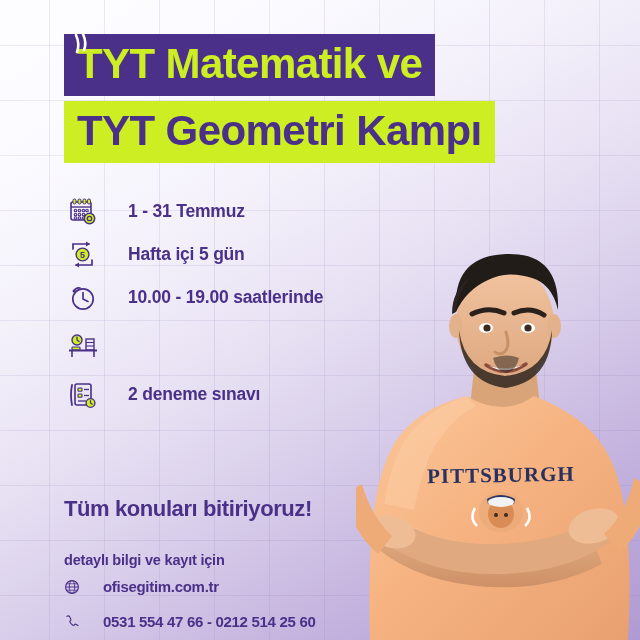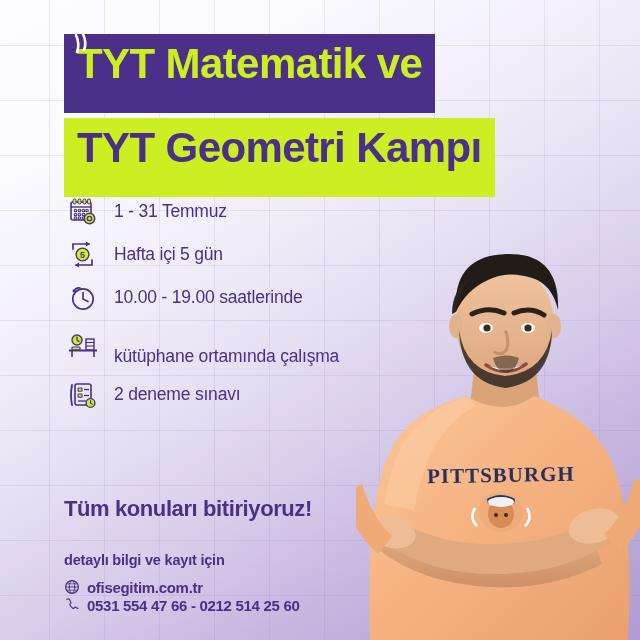--- a/index.html
+++ b/index.html
@@ -48,21 +48,21 @@
   #title-block {
     position:absolute; left:64px; top:34px;
     z-index:5;
   }
   .title-line {
     display:inline-block;
     font-size:42px;
     font-weight:bold;
     letter-spacing:-0.6px;
     line-height:1.0;
-    padding:9px 13px 28px 13px;
+    padding:9px 13px 11px 13px;
     white-space:nowrap;
   }
   #title-line-1 { background:#4A3088; color:#CCEE22; }
   #title-line-2 { background:#CCEE22; color:#4A3088; margin-top:5px;text-align:right; }
   .title-row { display:block; }
   #quote-mark {
     position:absolute;
     left:5px; top:-3px;
     z-index:6;
     width:26px; height:26px;
@@ -81,25 +81,25 @@
     margin-bottom:2px;
   }
   .feature-icon {
     width:42px; min-width:42px;
     height:38px;
     display:flex; align-items:center; justify-content:center;
   }
   .feature-icon svg { display:block; }
   .feature-text {
     font-size:17.5px;
-    font-weight:normal;
+    font-weight:bold;
     color:#4A3088;
     line-height:1.18;
     letter-spacing:-0.2px;
-    padding-left:10px;
+    padding-left:24px;
   }
   #feature-5 { min-height:52px; }
 
   
   #slogan {
     position:absolute; left:64px; top:496px;
     font-size:22px; font-weight:bold;
     color:#4A3088;
     letter-spacing:-0.4px;
     z-index:4;
@@ -109,32 +109,32 @@
     font-size:14.5px; font-weight:bold;
     color:#4A3088;
     letter-spacing:-0.2px;
     z-index:4;
   }
   #contact-rows {
     position:absolute; left:62px; top:578px;
     z-index:4;
   }
   .contact-row { display:flex; align-items:center; }
-  .contact-item { display:flex; align-items:center; }
+  .contact-item { display:flex; align-items:flex-start;gap:16px; }
   .contact-item + .contact-item { margin-left:14px; }
   .contact-icon {
     width:20px; min-width:20px; height:18px;
     display:flex; align-items:center; justify-content:center;
   }
   .contact-text {
     font-size:15px; font-weight:bold;
     color:#4A3088; letter-spacing:-0.3px;
     padding-left:5px;
   }
-  .row2 { margin-top:0; }
+  .row2 { margin-top:17px; }
 </style>
 </head>
 <body>
 
 <div id="poster">
 
   <div id="grid"></div>
 
   <div id="person">
     <svg viewBox="0 0 290 420" xmlns="http://www.w3.org/2000/svg">
@@ -300,21 +300,20 @@
           <line x1="18" y1="11.5" x2="26" y2="11.5" stroke="#4A3088" stroke-width="1.1"></line>
           <line x1="18" y1="15" x2="26" y2="15" stroke="#4A3088" stroke-width="1.1"></line>
           <rect x="4" y="16" width="8" height="3" rx="0.8" fill="#CCEE22" stroke="#4A3088" stroke-width="1.2"></rect>
           <line x1="1" y1="19.5" x2="29" y2="19.5" stroke="#4A3088" stroke-width="2"></line>
           <line x1="4" y1="19.5" x2="4" y2="26" stroke="#4A3088" stroke-width="1.6"></line>
           <line x1="26" y1="19.5" x2="26" y2="26" stroke="#4A3088" stroke-width="1.6"></line>
         </svg>
       </span>
       <span class="feature-text">
         <br>
-        <span>kütüphane ortamında çalışma</span>
       </span>
     </div>
 
     <div class="feature">
       <span class="feature-icon">
         <svg width="30" height="30" viewBox="0 0 30 30">
           <path d="M4 5 q-2 10 0 20" fill="none" stroke="#4A3088" stroke-width="1.8" stroke-linecap="round"></path>
           <rect x="7" y="4" width="16" height="21" rx="2" fill="none" stroke="#4A3088" stroke-width="1.6"></rect>
           <rect x="10" y="8" width="4" height="3.2" rx="0.7" fill="#CCEE22" stroke="#4A3088" stroke-width="1.1"></rect>
           <rect x="10" y="14" width="4" height="3.2" rx="0.7" fill="#CCEE22" stroke="#4A3088" stroke-width="1.1"></rect>

